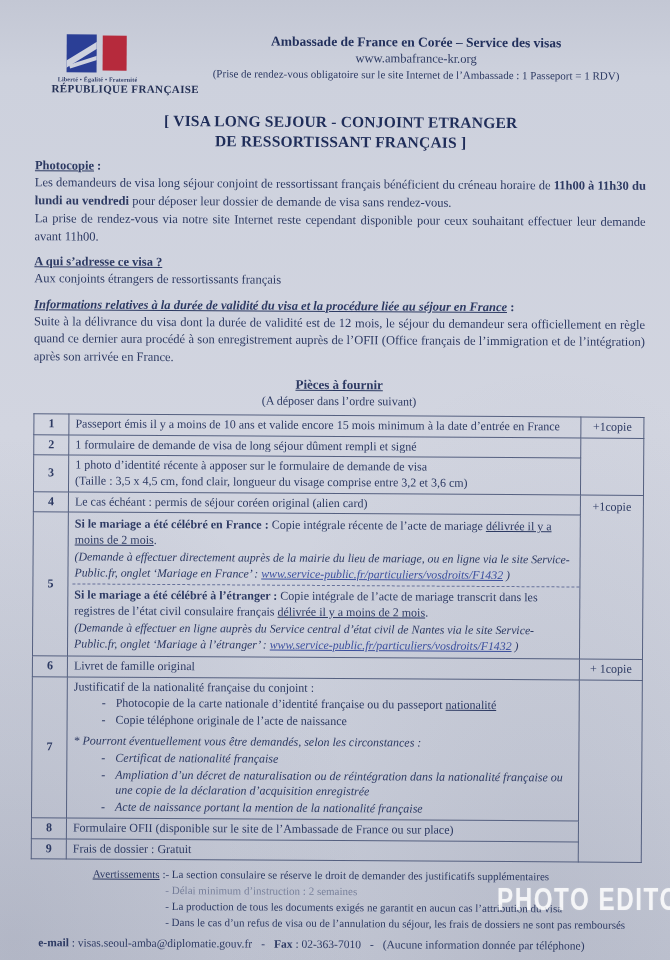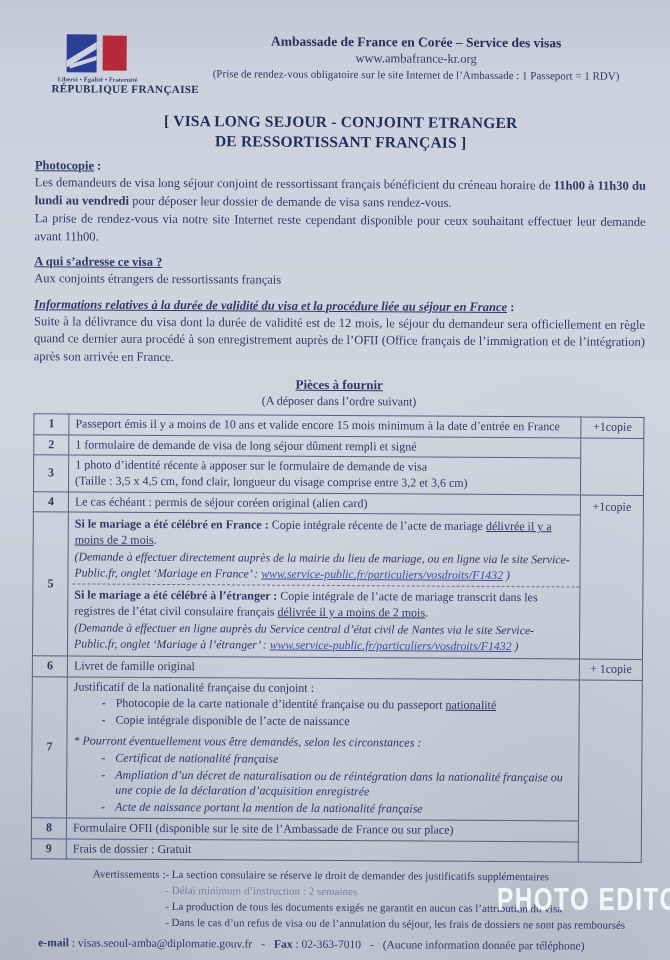--- a/index.html
+++ b/index.html
@@ -57,21 +57,21 @@
   .dashed-divider { border-top:1px dashed #66719a; margin:3px -6px 3px -2px; }
   .li { display:flex; margin:1px 0; }
   .li .dash { width:14px; margin-left:28px; flex:none; text-align:left; }
   .li.it { font-style:italic; }
   .r7-note { font-style:italic; margin:6px 0 1px; }
 
   
   .footer { margin-top:7px; font-size:11px; line-height:1.45; }
   .avert { display:flex; padding-left:62px; }
   .avert-label { white-space:nowrap; }
-  .avert-label .lbl { }
+  .avert-label .lbl { text-decoration:underline; }
   .warns { flex:1; }
   .warn { white-space:nowrap; }
   .warn.faded { opacity:.5; }
   .emailline { margin-top:4px; padding-left:8px; font-size:11.5px; white-space:nowrap; }
   .emailline .lbl { font-weight:bold; }
   .sep { margin:0 9px; }
 
   
   .watermark {
     position:absolute; left:497px; top:882px; z-index:5;
@@ -171,21 +171,21 @@
         <tr>
           <td class="num">7</td>
           <td>
             <div>Justificatif de la nationalité française du conjoint :</div>
             <div class="li">
                 <span class="dash">-</span>
                 <span><span>Photocopie de la carte nationale d’identité française ou du passeport </span><span class="u">nationalité</span></span>
               </div>
             <div class="li">
                 <span class="dash">-</span>
-                <span>Copie intégrale disponible de l’acte de naissance</span>
+                <span>Copie téléphone originale de l’acte de naissance</span>
               </div>
             <div class="r7-note">* Pourront éventuellement vous être demandés, selon les circonstances :</div>
             <div class="li it">
                 <span class="dash">-</span>
                 <span>Certificat de nationalité française</span>
               </div>
             <div class="li it">
                 <span class="dash">-</span>
                 <span>Ampliation d’un décret de naturalisation ou de réintégration dans la nationalité française ou une copie de la déclaration d’acquisition enregistrée</span>
               </div>

